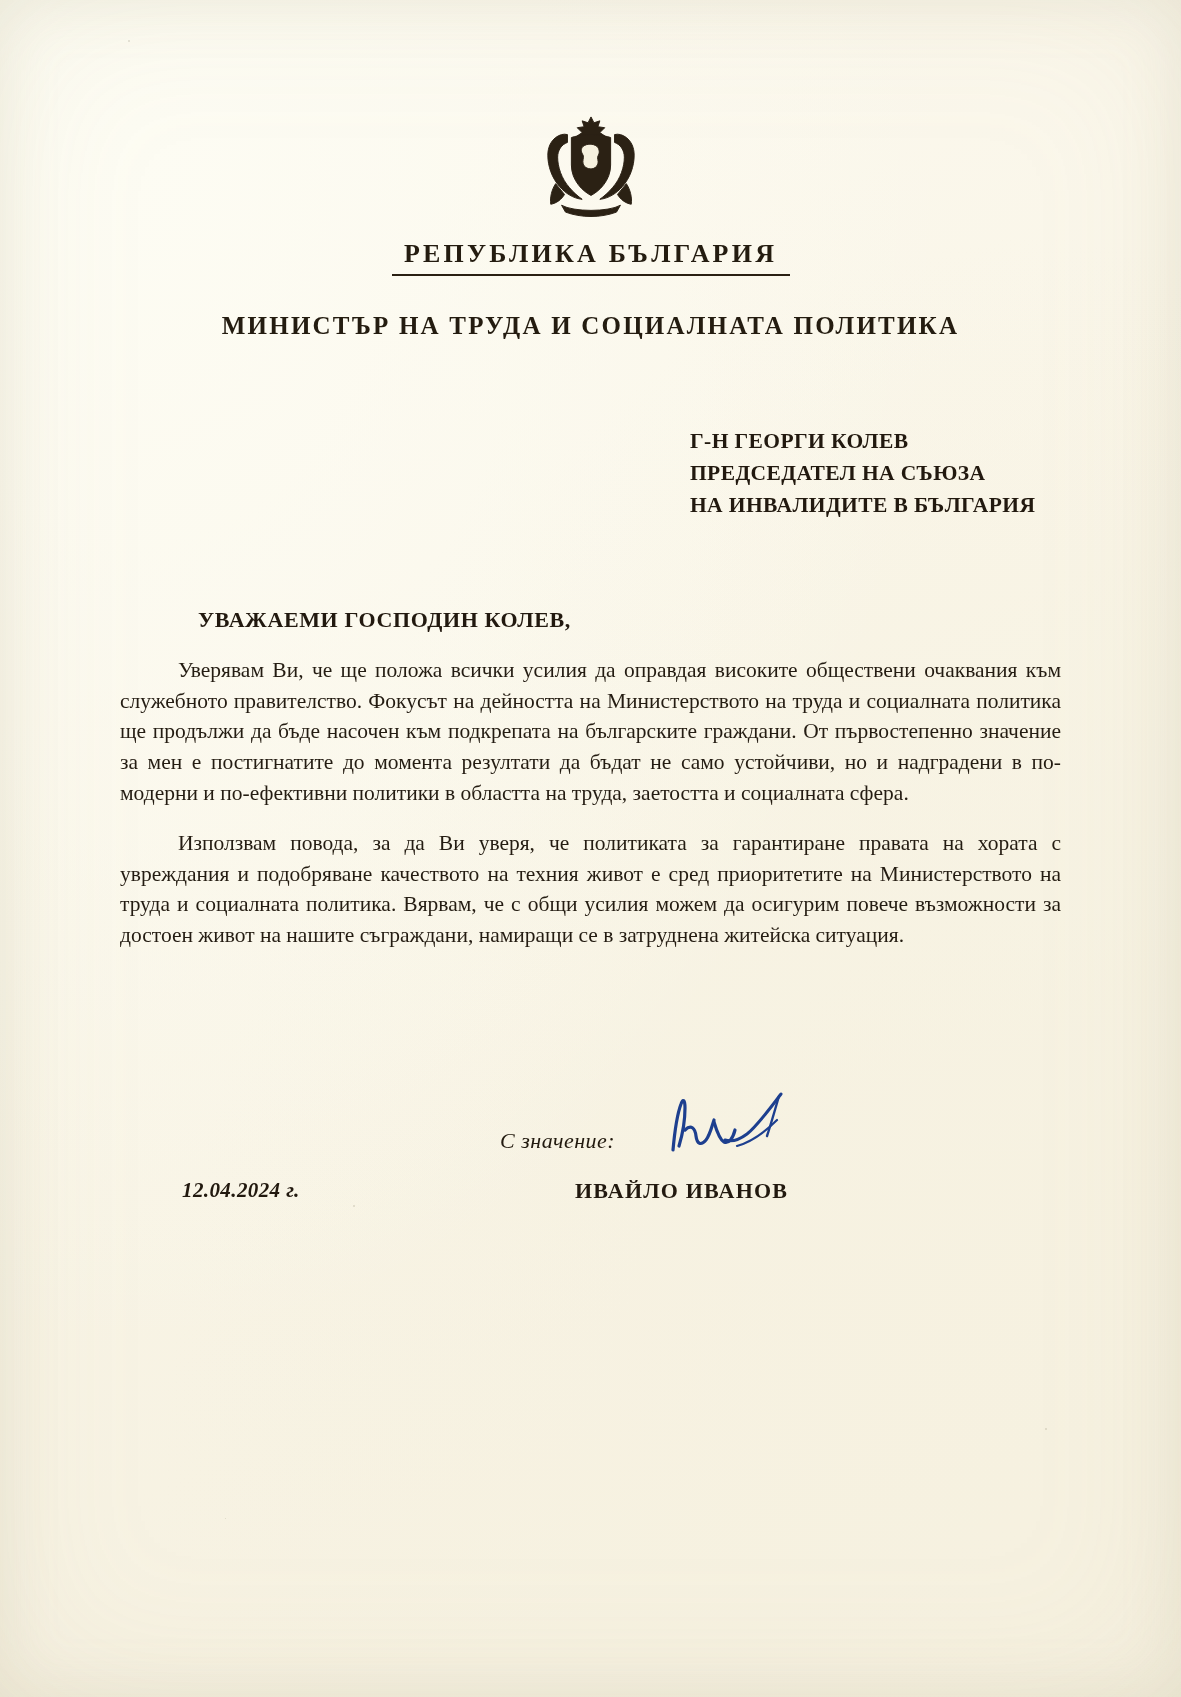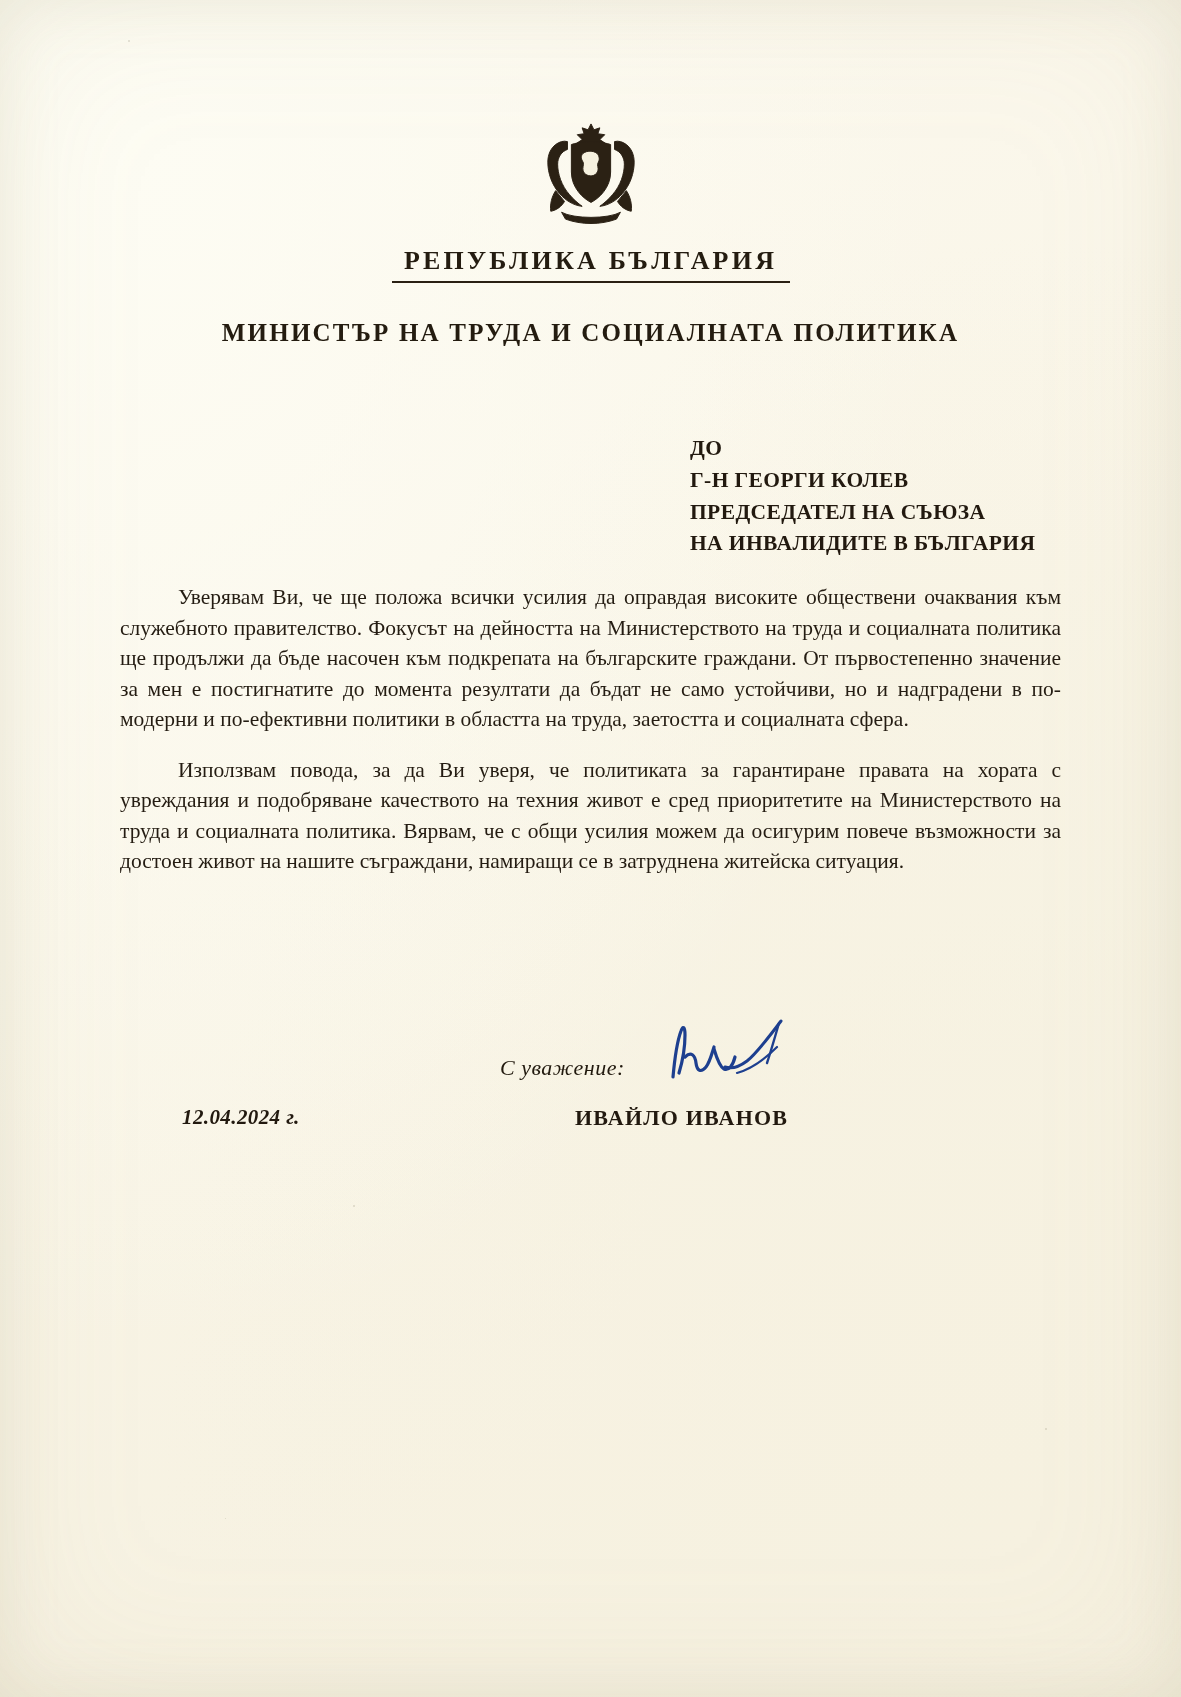--- a/index.html
+++ b/index.html
@@ -38,21 +38,21 @@
     position: absolute;
     background: rgba(120,110,80,0.22);
     border-radius: 50%;
     width: 2px;
     height: 2px;
   }
 
   .content {
     position: relative;
     z-index: 2;
-    padding: 12px 120px;
+    padding: 5px 120px;
     font-family: Liberation Serif, serif;
   }
 
   
   .emblem-wrap {
     text-align: center;
     padding-top: 108px;
     height: 112px;
   }
   .emblem {
@@ -196,34 +196,34 @@
           </g>
         </svg>
       </span>
     </div>
 
     <span class="republic">РЕПУБЛИКА БЪЛГАРИЯ</span>
     <div class="rule"></div>
     <span class="ministry">МИНИСТЪР НА ТРУДА И СОЦИАЛНАТА ПОЛИТИКА</span>
 
     <div class="addressee">
-      <div>ДО</div>
       <div>Г-Н ГЕОРГИ КОЛЕВ</div>
       <div>ПРЕДСЕДАТЕЛ НА СЪЮЗА</div>
       <div>НА ИНВАЛИДИТЕ В БЪЛГАРИЯ</div>
     </div>
 
+    <div class="salutation">УВАЖАЕМИ ГОСПОДИН КОЛЕВ,</div>
 
     <div class="body-block">
       <p>Уверявам Ви, че ще положа всички усилия да оправдая високите обществени очаквания към служебното правителство. Фокусът на дейността на Министерството на труда и социалната политика ще продължи да бъде насочен към подкрепата на българските граждани. От първостепенно значение за мен е постигнатите до момента резултати да бъдат не само устойчиви, но и надградени в по-модерни и по-ефективни политики в областта на труда, заетостта и социалната сфера.</p>
       <p>Използвам повода, за да Ви уверя, че политиката за гарантиране правата на хората с увреждания и подобряване качеството на техния живот е сред приоритетите на Министерството на труда и социалната политика. Вярвам, че с общи усилия можем да осигурим повече възможности за достоен живот на нашите съграждани, намиращи се в затруднена житейска ситуация.</p>
     </div>
 
     <div class="sign-area">
-      <div class="regards">С уважение:</div>
+      <div class="regards">С значение:</div>
 
       <span class="signature-mark">
         <svg viewBox="0 0 150 90" width="150" height="90" aria-hidden="true">
           <g fill="none" stroke="#1d3f8f" stroke-linecap="round" stroke-linejoin="round">
             <path d="M8 66 C10 44 13 28 16 20 C18 14 20 16 20 24 C20 36 17 52 14 62" stroke-width="3.2"></path>
             <path d="M20 46 C26 40 30 44 31 52 C32 60 36 62 41 56 C45 51 47 42 49 36" stroke-width="3.2"></path>
             <path d="M49 38 C52 48 55 56 59 58 C64 60 68 54 70 46" stroke-width="3.2"></path>
             <path d="M60 56 C66 58 74 56 82 50 C92 42 104 26 116 10" stroke-width="3"></path>
             <path d="M72 62 C86 58 100 48 112 36" stroke-width="2.2"></path>
             <path d="M114 12 C110 26 106 40 102 52" stroke-width="2.4"></path>

